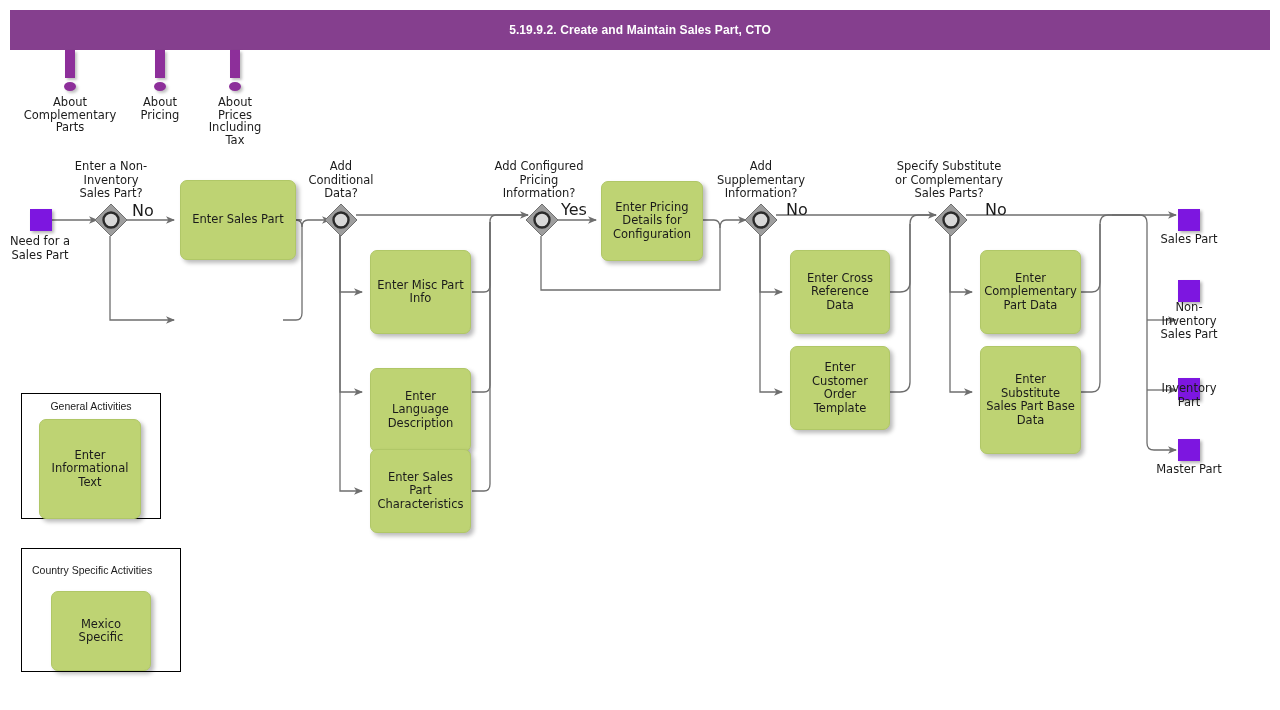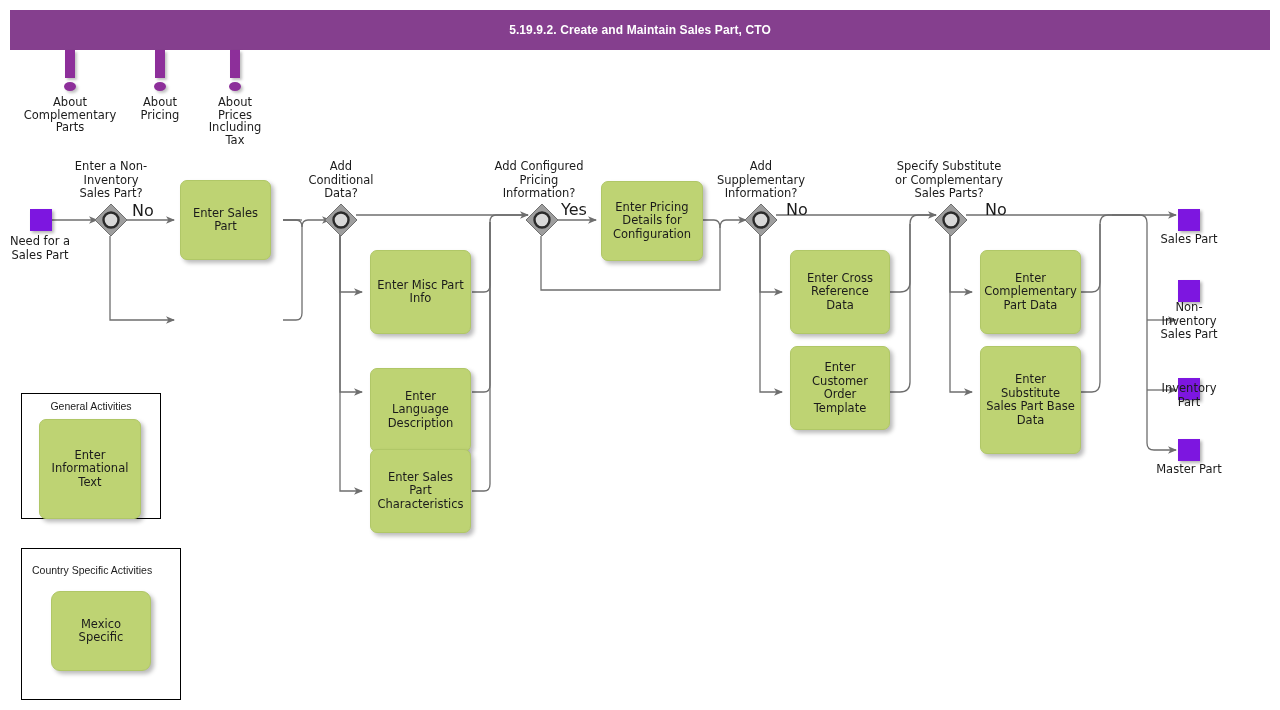--- a/index.html
+++ b/index.html
@@ -288,21 +288,21 @@
   <div class="lbl" style="left:696px; top:160px; width:130px;">Add
 Supplementary
 Information?</div>
   <div class="flow-lbl" style="left:786px; top:203px;">No</div>
 
   <div class="lbl" style="left:881px; top:160px; width:136px;">Specify Substitute
 or Complementary
 Sales Parts?</div>
   <div class="flow-lbl" style="left:985px; top:203px;">No</div>
 
-  <div class="node task" style="left:180px; top:180px; width:91px; height:80px;">
+  <div class="node task" style="left:180px; top:180px; width:116px; height:80px;">
     <span>Enter Sales Part</span>
   </div>
 
   <div class="node task" style="left:370px; top:250px; width:101px; height:84px;">
     <span>Enter Misc Part
 Info</span>
   </div>
   <div class="node task" style="left:370px; top:350px; width:101px; height:84px;margin-top:18px;">
     <span>Enter Language
 Description</span>
@@ -355,20 +355,20 @@
 
   <div class="group-box" style="left:21px; top:393px; width:140px; height:126px;">
     <div class="group-title">General Activities</div>
     <div class="node task" style="left:17px; top:25px; width:102px; height:100px;">
       <span>Enter
 Informational
 Text</span>
     </div>
   </div>
 
-  <div class="group-box" style="left:21px; top:548px; width:160px; height:152px;">
+  <div class="group-box" style="left:21px; top:548px; width:160px; height:124px;">
     <div class="group-title" style="text-align:left; padding-left:10px; top:15px;">Country Specific Activities</div>
-    <div class="node task" style="left:29px; top:42px; width:100px; height:80px;border-radius:9px;">
+    <div class="node task" style="left:29px; top:42px; width:100px; height:80px;">
       <span>Mexico Specific</span>
     </div>
   </div>
 
 </div>
 
 </body></html>

